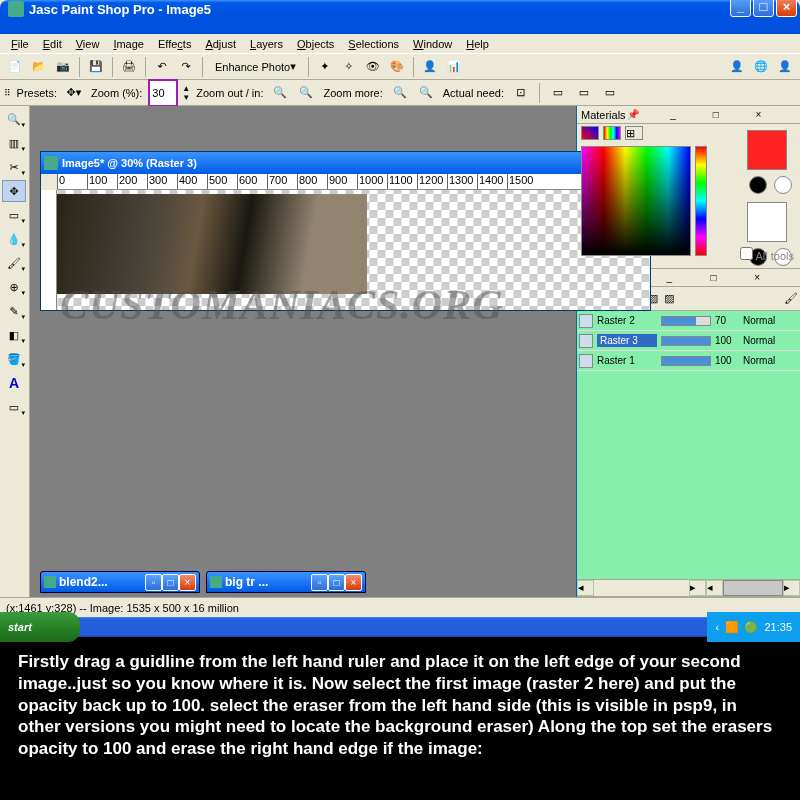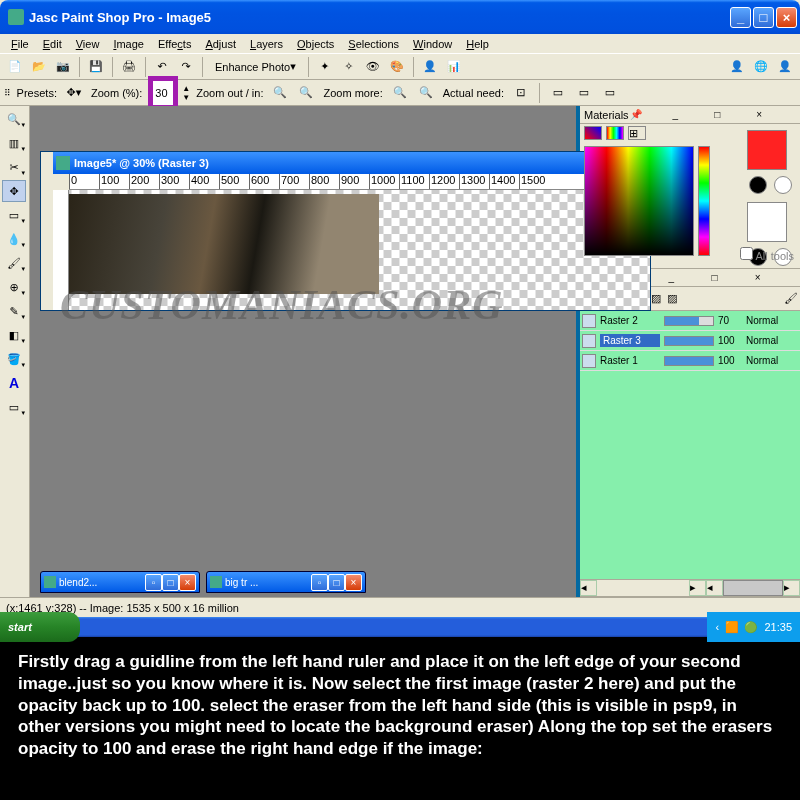--- a/index.html
+++ b/index.html
@@ -1,57 +1,57 @@
 <!DOCTYPE html>
 <html><head>
 <meta charset="utf-8">
 <style>
 * { margin: 0; padding: 0; box-sizing: border-box; font-family: Tahoma, sans-serif; font-size: 11px; }
 body { width: 800px; height: 800px; overflow: hidden; background: #000; }
 .app { width: 800px; height: 637px; display: flex; flex-direction: column; background: #ece9d8; }
-.titlebar { height: 30px; background: linear-gradient(to bottom, #3a93ff 0%, #005ae6 8%, #0053e1 40%, #0050de 88%, #004ad3 100%); display: flex; align-items: center; padding: 17px 3px; border-radius: 8px 8px 0 0; }
+.titlebar { height: 30px; background: linear-gradient(to bottom, #3a93ff 0%, #005ae6 8%, #0053e1 40%, #0050de 88%, #004ad3 100%); display: flex; align-items: flex-end; padding: 17px 3px; border-radius: 8px 8px 0 0; }
 .titlebar .icon { width: 16px; height: 16px; background: #4a8; margin: 0 5px; border-radius: 2px; }
 .titlebar .title { color: #fff; font-weight: bold; font-size: 13px; flex: 1; }
 .win-btns { display: flex; gap: 2px; }
 .win-btn { width: 21px; height: 21px; border: 1px solid #fff; border-radius: 3px; display: flex; align-items: center; justify-content: center; color: #fff; font-weight: bold; font-size: 13px; }
 .win-min { background: linear-gradient(#5aa6ff,#2f6cd8); }
 .win-max { background: linear-gradient(#5aa6ff,#2f6cd8); }
 .win-close { background: linear-gradient(#f58c6e,#d53c07); }
 .menubar { height: 20px; background: #ece9d8; display: flex; align-items: center; padding: 0 4px; border-bottom: 1px solid #fff; text-align: center; }
 .menu-item { padding: 2px 7px; cursor: default; }
 .menu-item u { text-decoration: underline; }
 .toolbar { height: 26px; background: #ece9d8; display: flex; align-items: center; padding: 2px 4px; gap: 2px; border-bottom: 1px solid #aca899; }
 .tool-btn { width: 22px; height: 22px; display: flex; align-items: center; justify-content: center; border: 1px solid transparent; }
 .sep { width: 1px; height: 20px; background: #aca899; margin: 0 3px; }
 .zoom-row { height: 26px; background: #ece9d8; display: flex; align-items: center; padding: 2px 4px; gap: 4px; border-bottom: 1px solid #aca899; }
 .zoom-label { font-size: 11px; margin: 13px 2px; }
-.zoom-input { width: 30px; height: 18px; border: 5px solid #a21caf; padding: 12px 2px; }
+.zoom-input { width: 30px; height: 18px; border: 2px solid #a21caf; padding: 12px 2px; }
 .workspace { flex: 1; display: flex; overflow: hidden; }
 .left-tools { width: 30px; background: #ece9d8; border-right: 1px solid #aca899; display: flex; flex-direction: column; padding: 2px; gap: 2px; }
 .lt-btn { width: 24px; height: 22px; display: flex; align-items: center; justify-content: center; border: 1px solid transparent; position: relative; }
 .lt-btn.active { border: 1px solid #7f9db9; background: #c1d2ee; }
 .lt-btn .dd { position: absolute; right: 0; bottom: 0; font-size: 7px; }
 .canvas-area { flex: 1; background: #808080; position: relative; }
-.doc-window { position: absolute; left: 10px; top: 45px; width: 611px; height: 160px; background: #ece9d8; border: 1px solid #003c74; padding-left: 12px; }
+.doc-window { position: absolute; left: 10px; top: 45px; width: 611px; height: 160px; background: #ece9d8; border: 1px solid #003c74; }
 .doc-title { height: 22px; background: linear-gradient(to bottom, #3a93ff, #005ae6); display: flex; align-items: center; padding: 0 3px; color: #fff; font-weight: bold; }
 .doc-title .icon { width: 14px; height: 14px; background: #4a8; margin-right: 4px; }
 .doc-title span { flex: 1; }
 .doc-btns { display: flex; gap: 1px; }
 .doc-btn { width: 17px; height: 17px; border: 1px solid #fff; border-radius: 2px; display: flex; align-items: center; justify-content: center; font-size: 10px; color: #fff; }
 .doc-ruler-h { height: 16px; background: #fff; border-bottom: 1px solid #888; margin-left: 16px; display: flex; font-size: 8px; overflow: hidden; }
 .doc-ruler-h div { border-left: 1px solid #666; padding-left: 1px; width: 30px; flex-shrink: 0; }
 .doc-body { display: flex; height: 120px; }
 .doc-ruler-v { width: 16px; background: #fff; border-right: 1px solid #888; font-size: 8px; }
 .doc-canvas { flex: 1; background: repeating-conic-gradient(#ccc 0% 25%, #fff 0% 50%) 50% / 16px 16px; position: relative; overflow: hidden; }
 .img-content { position: absolute; left: 0; top: 4px; width: 310px; height: 100px; background: linear-gradient(100deg, #2a2418 0%, #48443a 30%, #6a5840 45%, #1a1812 60%, #928570 80%); }
 .min-docs { position: absolute; left: 10px; bottom: 4px; display: flex; gap: 6px; }
 .min-doc { width: 160px; height: 22px; background: linear-gradient(to bottom, #3a93ff, #005ae6); border: 1px solid #003; display: flex; align-items: center; padding: 0 3px; color: #fff; border-radius: 3px 3px 0 0; }
 .min-doc .icon { width: 12px; height: 12px; background: #4a8; margin-right: 3px; }
-.min-doc span { flex: 1; font-weight: normal; font-size: 10px; }
-.right-panels { width: 224px; background: #ece9d8; border-left: 4px solid #0369a1; display: flex; flex-direction: column; }
+.min-doc span { flex: 1; font-weight: bold; font-size: 12px; }
+.right-panels { width: 224px; background: #ece9d8; border-left: 1px solid #0369a1; display: flex; flex-direction: column; }
 .panel { border-bottom: 1px solid #aca899; }
 .panel-title { height: 18px; background: #ece9d8; display: flex; align-items: center; padding: 0 4px; border-bottom: 1px solid #aca899; }
 .panel-title span { flex: 1; font-size: 11px; }
 .panel-title .ctrl { font-size: 10px; margin: 0 2px; cursor: default; }
 .materials-body { height: 144px; padding: 4px; display: flex; position: relative; }
 .color-picker { width: 110px; height: 110px; background: linear-gradient(to bottom, rgba(0,0,0,0) 0%, #000 100%), linear-gradient(to right, #f0f 0%, #f00 20%, #ff0 40%, #0f0 60%, #0ff 80%, #00f 100%); border: 1px solid #888; margin-top: 18px; }
 .hue-strip { width: 12px; height: 110px; background: linear-gradient(to bottom, #f00, #ff0, #0f0, #0ff, #00f, #f0f, #f00); margin: 18px 0 0 4px; border: 1px solid #888; }
 .swatches { position: absolute; right: 6px; top: 6px; }
 .swatch-big { width: 40px; height: 40px; background: #f22; border: 1px solid #888; margin-bottom: 4px; }
 .swatch-circle { width: 18px; height: 18px; border-radius: 50%; border: 1px solid #888; display: inline-block; margin: 2px; }

